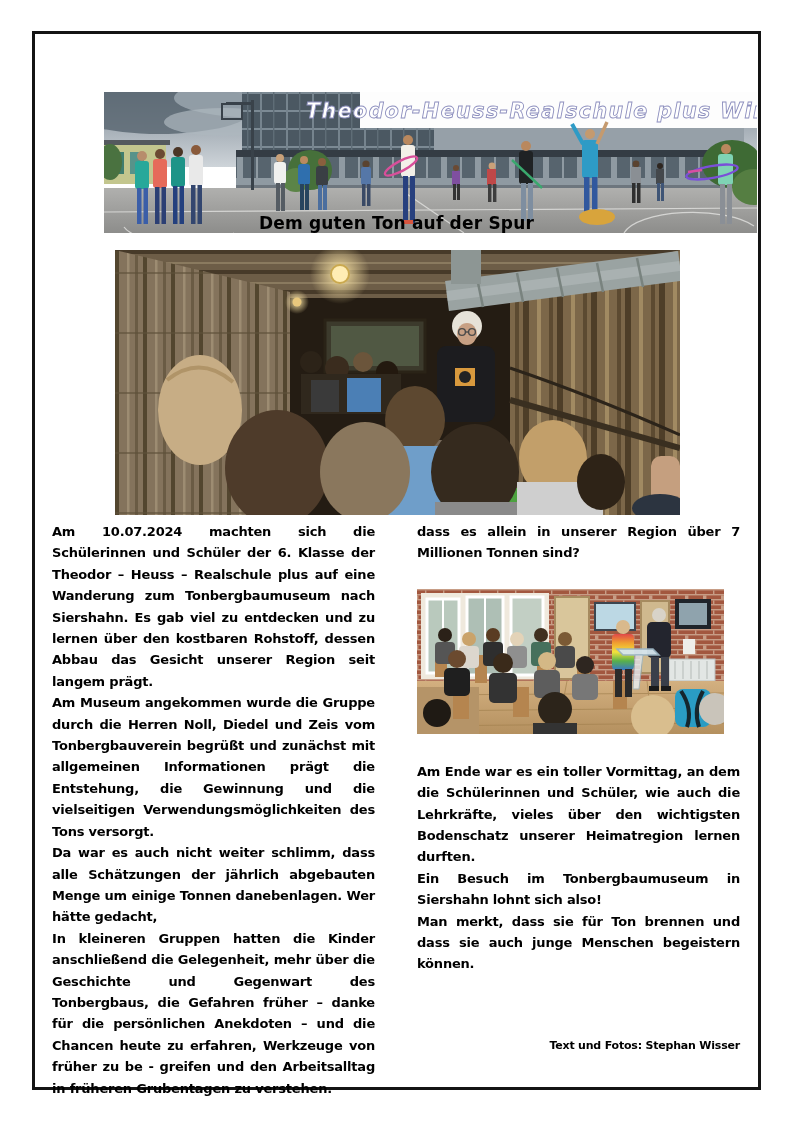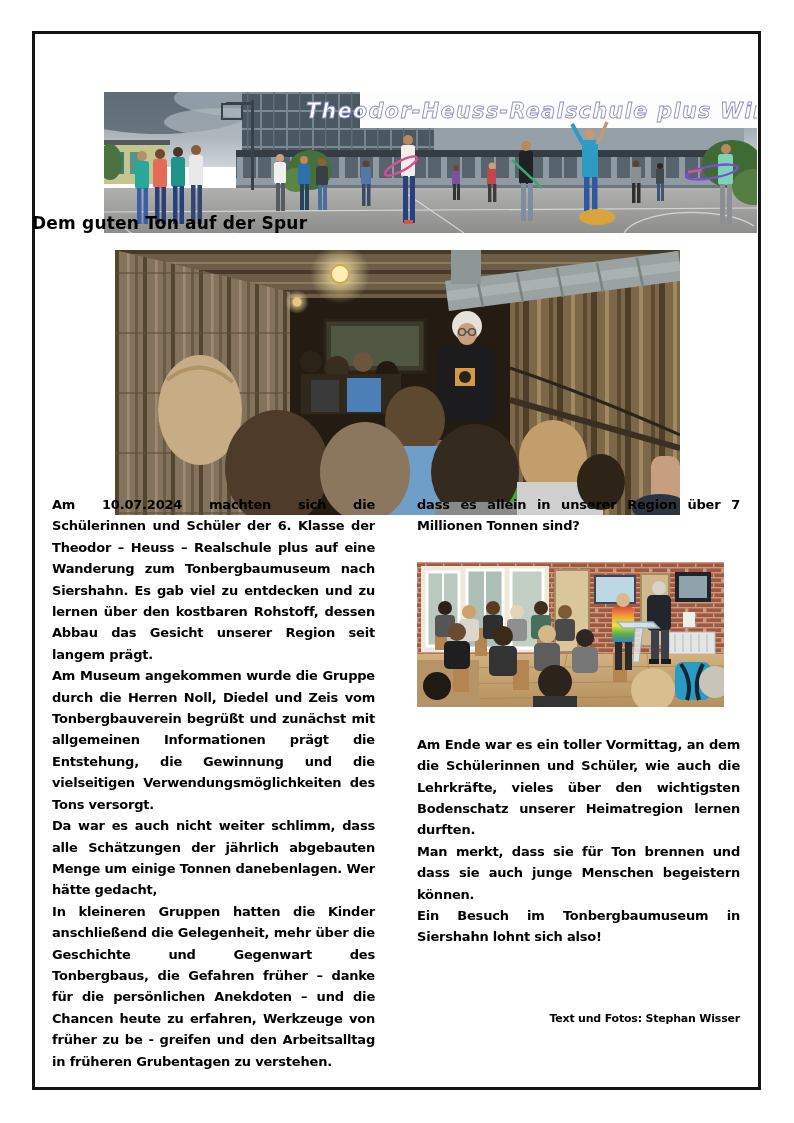--- a/index.html
+++ b/index.html
@@ -10,29 +10,29 @@
   }
   .frame{
     position:absolute;left:32px;top:31px;width:723px;height:1053px;
     border:3px solid #141414;background:#fff;box-sizing:content-box;
   }
   .banner{
     position:absolute;left:69px;top:58px;width:653px;height:141px;overflow:hidden;
   }
   .banner svg{display:block;width:100%;height:100%;}
   .article-title{
-    position:absolute;left:32px;top:213px;width:729px;text-align:left;
+    position:absolute;left:32px;top:213px;width:729px;text-align:center;
     font-size:17px;font-weight:700;letter-spacing:.2px;
   }
   .main-photo{
     position:absolute;left:115px;top:250px;width:565px;height:265px;overflow:hidden;
   }
   .main-photo svg{display:block;width:100%;height:100%;}
   .col{
-    position:absolute;top:494px;font-size:13px;font-weight:700;
+    position:absolute;top:521px;font-size:13px;font-weight:700;
     line-height:21.4px;text-align:justify;letter-spacing:-0.2px;
   }
   .col p{margin:0;}
   .col-left{left:52px;width:323px;}
   .col-right{left:417px;width:323px;}
   .inline-photo{
     width:307px;height:145px;margin:25px 0 27px 0;overflow:hidden;
   }
   .inline-photo svg{display:block;width:100%;height:100%;}
   .credit{
@@ -462,17 +462,17 @@
           <rect x="258" y="100" width="36" height="38" rx="8" fill="#2a9cc4"></rect>
           <path d="M264,102 q12,18 6,36 M286,102 q-10,18 -4,36" stroke="#15262e" stroke-width="4" fill="none"></path>
         </g>
         <circle cx="20" cy="124" r="14" fill="#1f1a14"></circle>
         <circle cx="298" cy="120" r="16" fill="#c9c4ba"></circle>
       </g>
     </svg>
   </div>
 
   <p>Am Ende war es ein toller Vormittag, an dem die Schülerinnen und Schüler, wie auch die Lehrkräfte, vieles über den wichtigsten Bodenschatz unserer Heimatregion lernen durften.</p>
+  <p>Ein Besuch im Tonbergbaumuseum in Siershahn lohnt sich also!</p>
   <p>Man merkt, dass sie für Ton brennen und dass sie auch junge Menschen begeistern können.</p>
-  <p>Ein Besuch im Tonbergbaumuseum in Siershahn lohnt sich also!</p>
 
   <div class="credit">Text und Fotos: Stephan Wisser</div>
 </div>
 
 </body></html>

